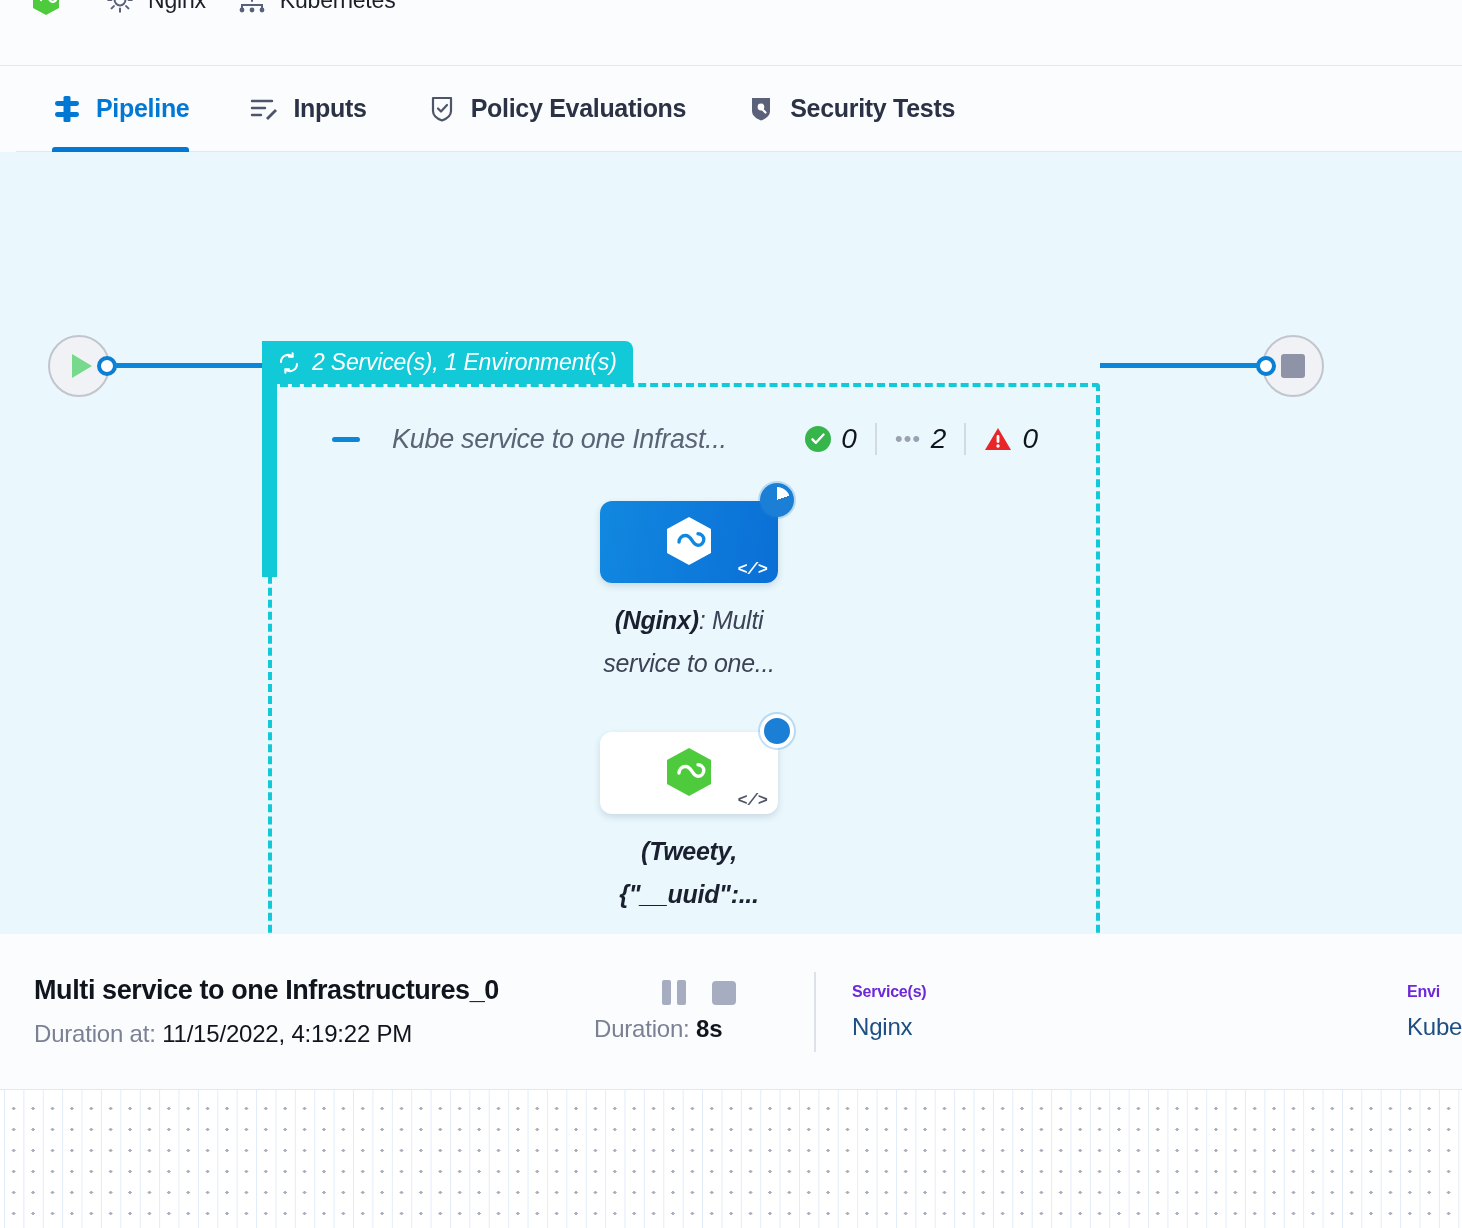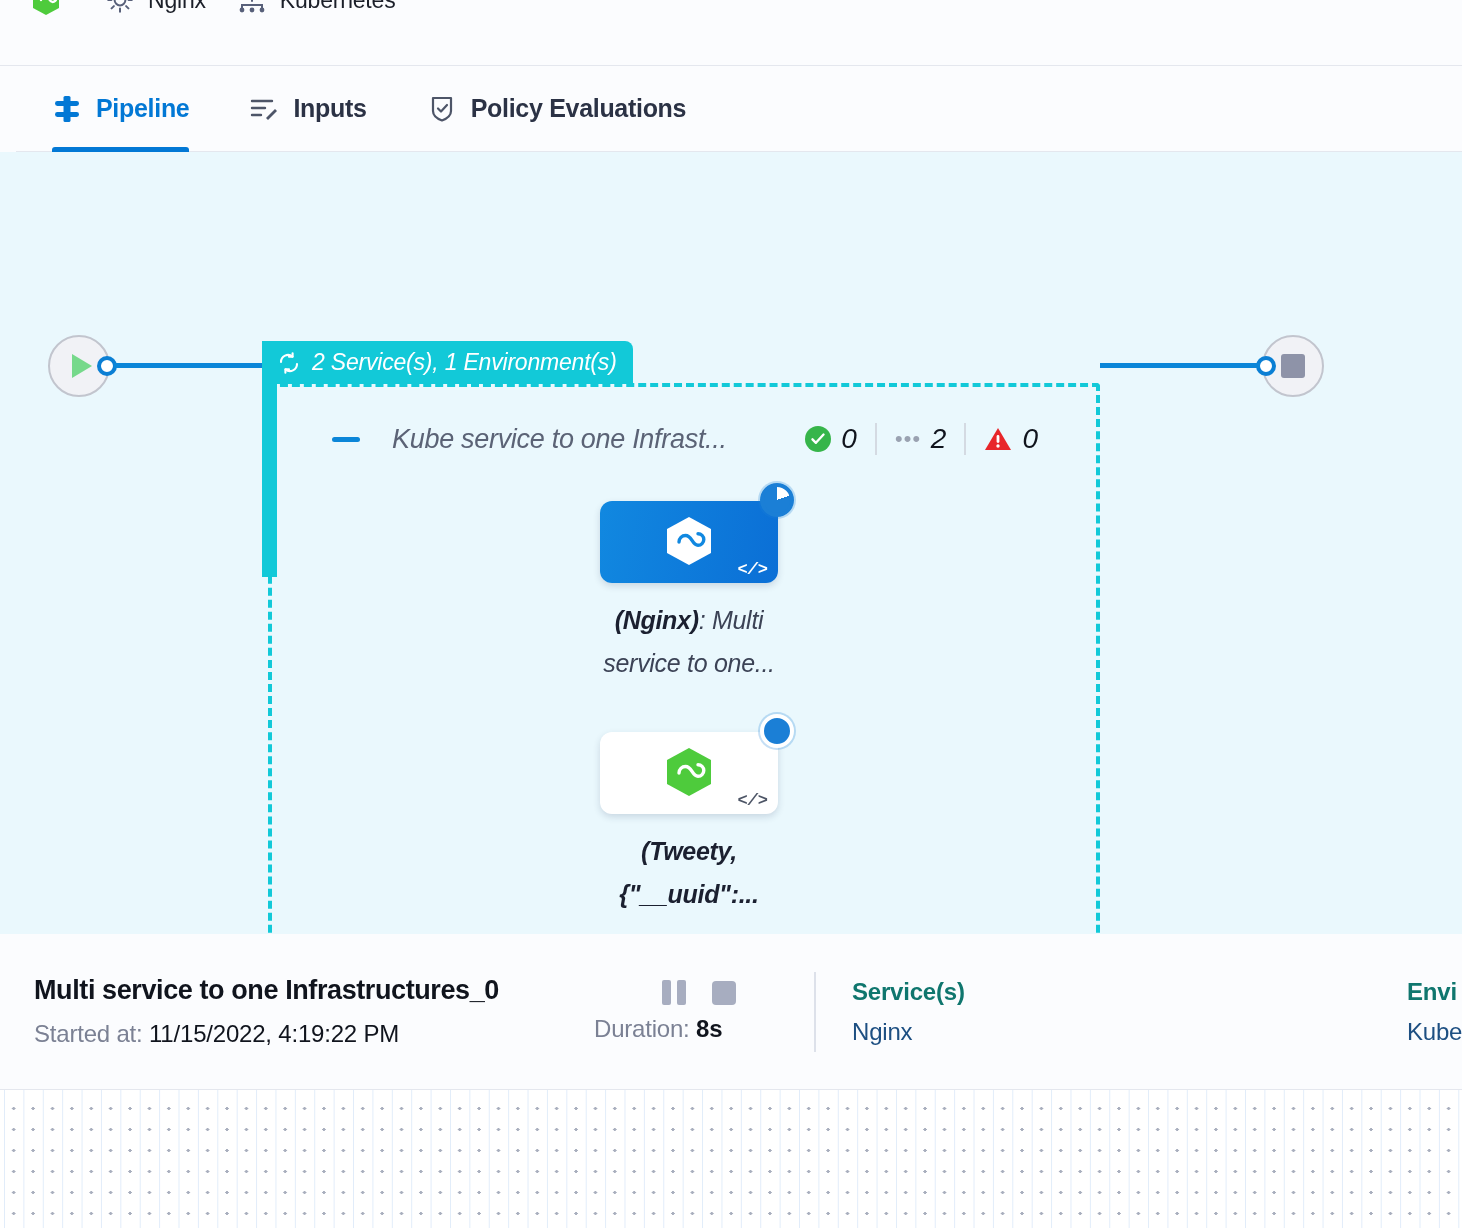--- a/index.html
+++ b/index.html
@@ -153,21 +153,21 @@
   .detail-sub .muted { color: #7b8194; }
   .detail-duration { width: 210px; text-align: left; }
   .dur-ctrls { display: flex; align-items: center; justify-content: center; gap: 26px; margin-bottom: 10px; }
   .icon-pause { display: flex; gap: 6px; }
   .icon-pause i { display:block; width: 9px; height: 25px; background: #a7adc0; border-radius: 2px; }
   .icon-stop { width: 24px; height: 24px; background: #a7adc0; border-radius: 4px; }
   .dur-text { font-size: 24px; color: #7b8194; letter-spacing: -0.2px; }
   .dur-text b { color: #10141d; font-weight: 700; }
   .vline { width: 2px; height: 80px; background: #dde1ea; margin: 0 36px 0 10px;}
   .meta-col { min-width: 240px; }
-  .meta-head { font-size: 24px; font-weight: 700; color: #0f766e; letter-spacing: -0.2px;}
+  .meta-head { font-size: 16px; font-weight: 700; color: #6d28d9; letter-spacing: -0.2px;}
   .meta-link { margin-top: 12px; font-size: 24px; color: #1d4f82; cursor: pointer; letter-spacing: -0.2px;}
 
   
   .gridarea {
     position: absolute; top: 1090px; left: 0; width: 1462px; height: 138px;
     background-color: #ffffff;
     background-image:
       linear-gradient(to right, rgba(215,230,248,0.75) 1px, transparent 1px),
       radial-gradient(circle, #a9afbe 1.6px, transparent 1.7px);
     background-size: 19.4px 100%, 19.4px 21px;
@@ -241,20 +241,30 @@
   <div class="tab">
     <span class="tab-icon">
       <svg viewBox="0 0 30 30" width="30" height="30" stroke="#4d5568" stroke-width="2.2" fill="none" stroke-linecap="round" stroke-linejoin="round">
         <path d="M6 4h18v13c0 5-5 8-9 9.5C11 25 6 22 6 17Z"></path>
         <path d="M11 14.5l3 3 6-6.5"></path>
       </svg>
     </span>
     <span class="tab-label">Policy Evaluations</span>
   </div>
 
+  <div class="tab">
+    <span class="tab-icon">
+      <svg viewBox="0 0 30 30" width="30" height="30">
+        <path d="M6 4h18v13c0 5-5 8-9 9.5C11 25 6 22 6 17Z" fill="#5a6179"></path>
+        <circle cx="15" cy="13" r="3.4" fill="#fff"></circle>
+        <path d="M16.5 15.5l3 3" stroke="#fff" stroke-width="2.2" stroke-linecap="round"></path>
+      </svg>
+    </span>
+    <span class="tab-label">Security Tests</span>
+  </div>
 </div>
 
 <div class="canvas">
 
   <div class="endnode" style="left:48px; top:183px;">
     <div class="play-tri"></div>
   </div>
   <div class="port" style="left:97px; top:204px;"></div>
   <div class="edge" style="left:114px; top:211px; width:150px;"></div>
 
@@ -345,21 +355,21 @@
     </div>
 
   </div>
 </div>
 
 <div class="detail">
 
   <div class="detail-left">
     <div class="detail-title">Multi service to one Infrastructures_0</div>
     <div class="detail-sub">
-      <span class="muted">Started at:</span>
+      <span class="muted">Duration at:</span>
       <span>11/15/2022, 4:19:22 PM</span>
     </div>
   </div>
 
   <div class="detail-duration">
     <div class="dur-ctrls">
       <span class="icon-pause">
           <i></i>
           <i></i>
         </span>

